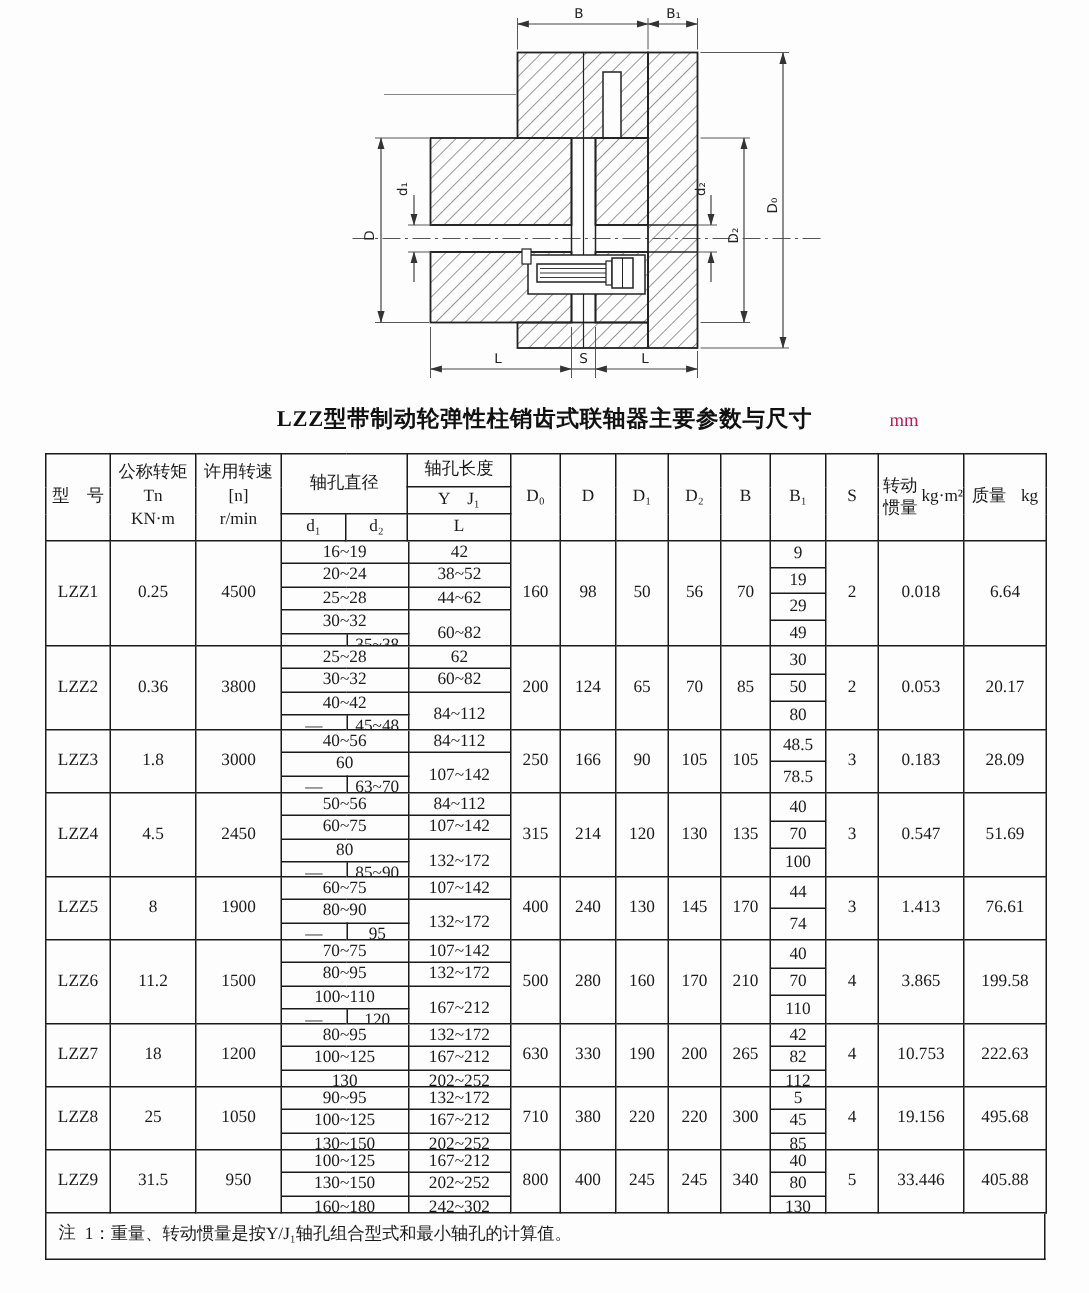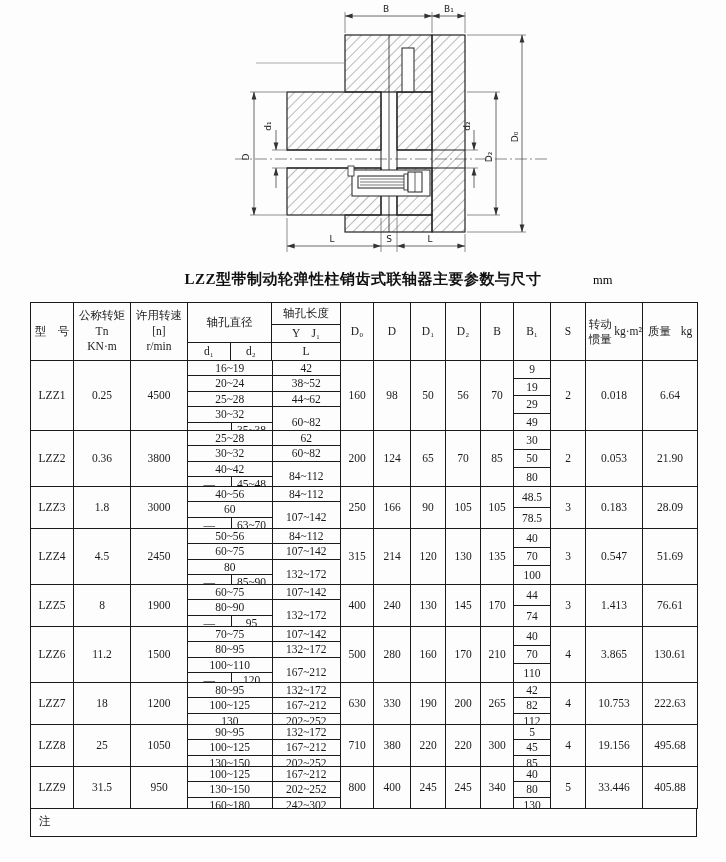--- a/index.html
+++ b/index.html
@@ -13,21 +13,21 @@
   
   .drawing-wrap{width:726px;height:268px;}
   svg text{font-family:"DejaVu Sans","Liberation Sans",sans-serif;font-size:9px;fill:#222;}
 
   
   .title-row{position:relative;height:26px;margin-top:2px;}
   .doc-title{
     position:absolute;left:0;right:0;text-align:center;
     font-size:15px;font-weight:bold;letter-spacing:.5px;color:#111;
   }
-  .unit{position:absolute;left:593px;top:3px;font-size:12.5px;color:#000000;}
+  .unit{position:absolute;left:593px;top:3px;font-size:12.5px;color:#be185d;}
 
   
   .table-wrap{margin:6px 0 0 30px;width:667px;}
   table.main{
     border-collapse:collapse;table-layout:fixed;width:667px;
     font-size:11.5px;border:1.5px solid #1a1a1a;
   }
   table.main th,table.main td{
     border:1px solid #1a1a1a;text-align:center;vertical-align:middle;
     padding:0;font-weight:normal;line-height:1.25;overflow:hidden;
@@ -311,21 +311,21 @@
         <td>85</td>
         <td class="nest">
           <div class="stack">
             <div>30</div>
             <div>50</div>
             <div>80</div>
           </div>
         </td>
         <td>2</td>
         <td>0.053</td>
-        <td>21.90</td>
+        <td>20.17</td>
       </tr>
 
       <tr class="rows-3">
         <td>LZZ3</td>
         <td>1.8</td>
         <td>3000</td>
         <td class="nest" colspan="3">
           <table class="sub">
                 <colgroup>
                   <col style="width:43px">
@@ -493,21 +493,21 @@
         <td>210</td>
         <td class="nest">
           <div class="stack">
             <div>40</div>
             <div>70</div>
             <div>110</div>
           </div>
         </td>
         <td>4</td>
         <td>3.865</td>
-        <td>130.61</td>
+        <td>199.58</td>
       </tr>
 
       <tr class="rows-3">
         <td>LZZ7</td>
         <td>18</td>
         <td>1200</td>
         <td class="nest" colspan="3">
           <table class="sub">
                 <colgroup>
                   <col style="width:43px">
@@ -634,16 +634,17 @@
         <td>33.446</td>
         <td>405.88</td>
       </tr>
     </tbody>
       </table>
   </div>
 
   <div class="notes">
     <span class="note-prefix">注</span>
     <div class="note-lines">
+      <div>1：重量、转动惯量是按Y/J₁轴孔组合型式和最小轴孔的计算值。</div>
     </div>
   </div>
 
 </div>
 
 </body></html>

